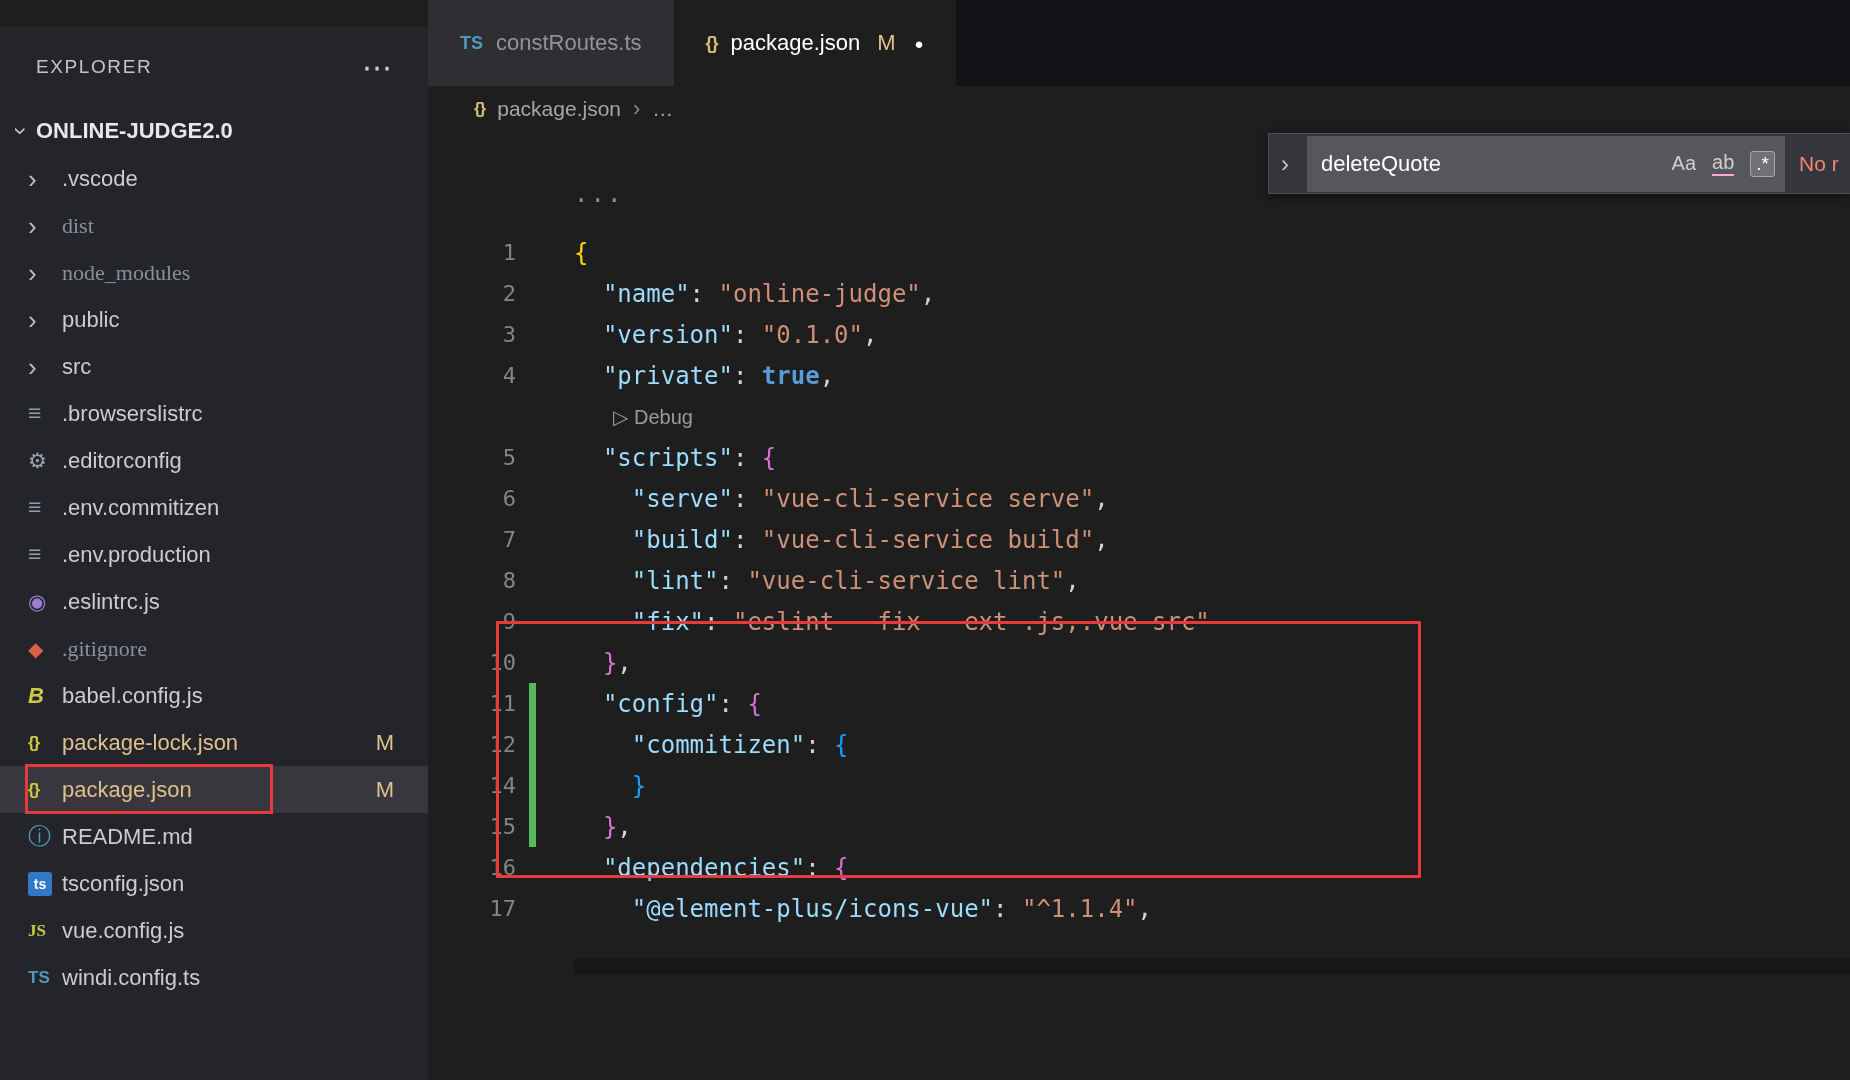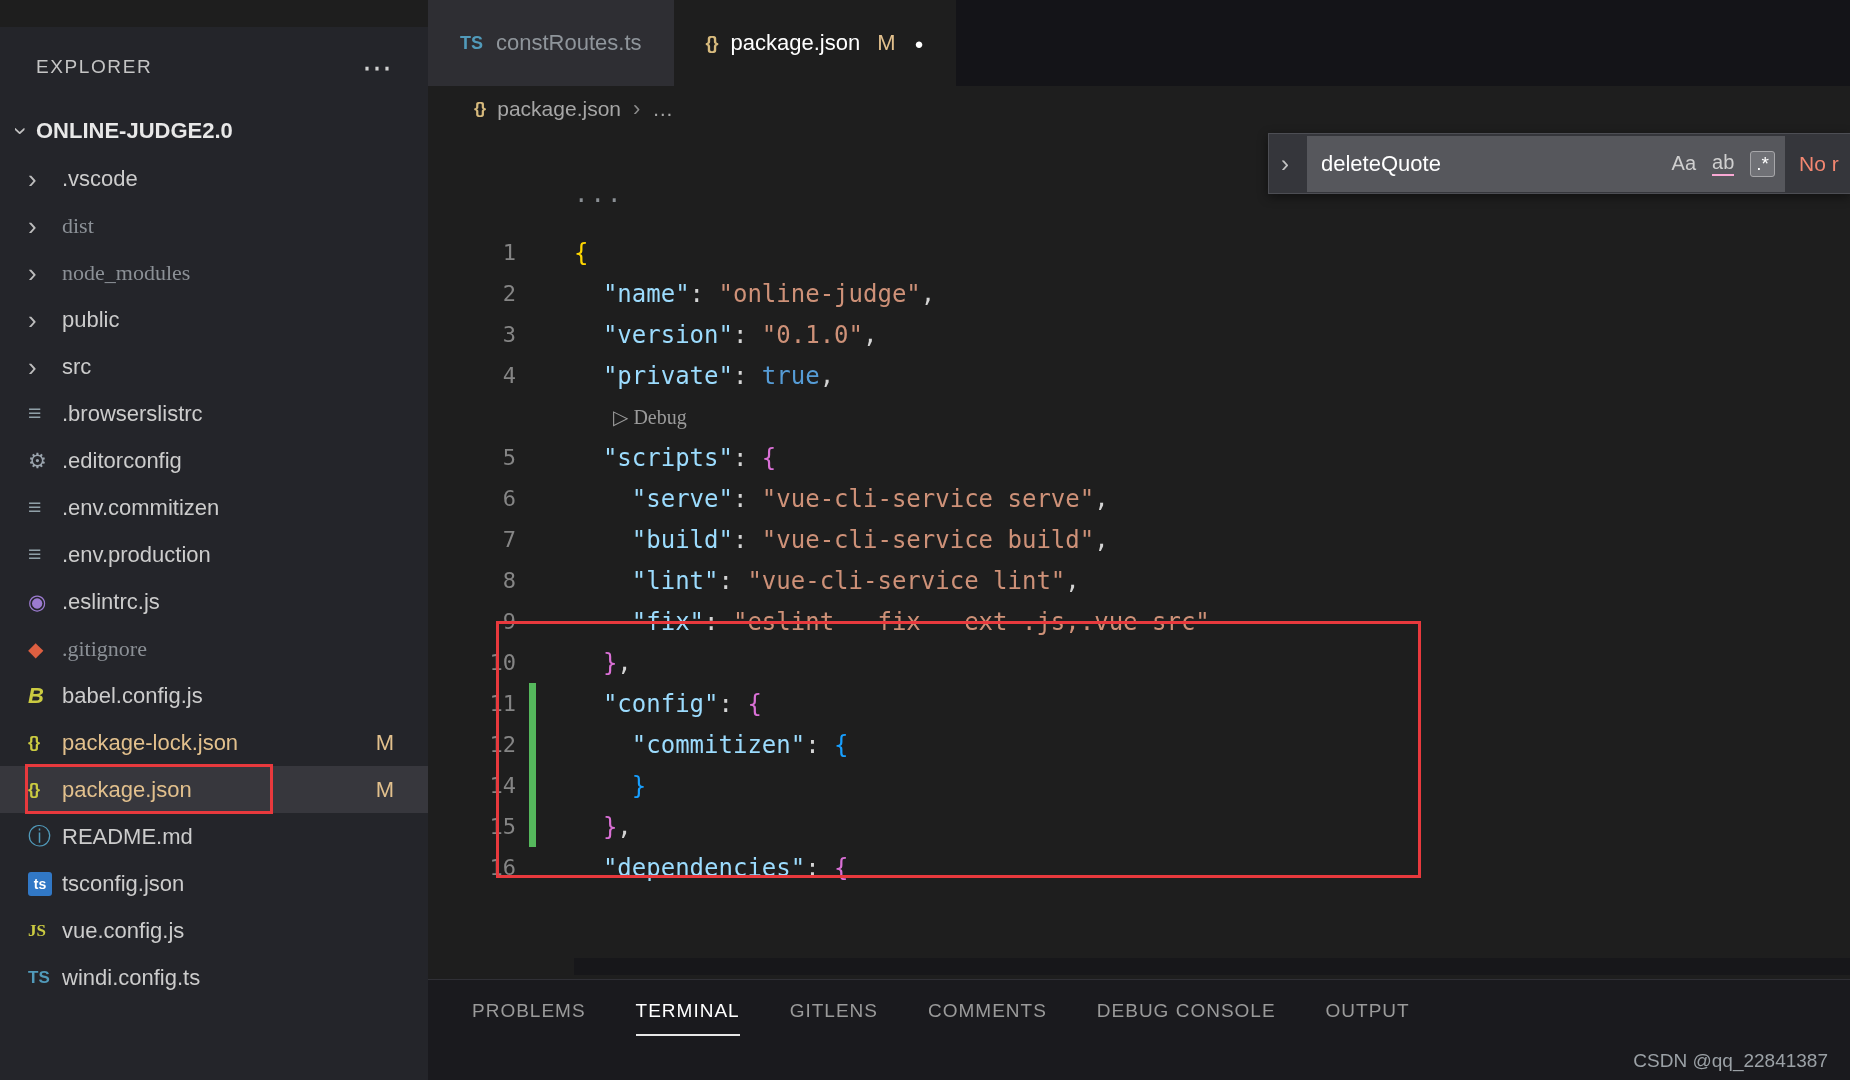--- a/index.html
+++ b/index.html
@@ -50,24 +50,24 @@
 
   
   .code-area { position:absolute; left:0; top:132px; right:0; height:847px; background:#1e1e1e; overflow:hidden; }
   .fold-ellipsis { position:absolute; left:146px; top:48px; color:#8a8f94; font-family:"DejaVu Sans Mono","Liberation Mono",monospace; font-size:24px; letter-spacing:2px; }
   .code-rows { position:absolute; left:0; top:100px; right:0; }
   .code-row { display:flex; align-items:center; height:41px; }
   .ln { flex:none; width:88px; text-align:right; font-family:"DejaVu Sans Mono","Liberation Mono",monospace; font-size:22px; color:#858585; }
   .gutter { flex:none; width:7px; height:41px; margin-left:13px; }
   .gutter.on { background:var(--gutter-green); }
   .line-text { margin-left:38px; white-space:pre; font-family:"DejaVu Sans Mono","Liberation Mono",monospace; font-size:24px; }
-  .codelens-text { margin-left:77px; color:#9a9a9a; font-size:20px; font-family:Liberation Serif, serif; cursor:pointer;text-align:right; }
+  .codelens-text { margin-left:77px; color:#9a9a9a; font-size:20px; font-family:Liberation Sans, sans-serif; cursor:pointer;text-align:right; }
   .tok-key { color:var(--key-blue); }
   .tok-str { color:var(--string-orange); }
-  .tok-bool { color:var(--bool-blue); }
+  .tok-bool { color:var(--bool-blue);font-weight:bold; }
   .tok-b1 { color:var(--bracket-gold); }
   .tok-b2 { color:var(--bracket-pink); }
   .tok-b3 { color:var(--bracket-blue); }
   .tok-plain { color:#d4d4d4; }
   .hscrollbar { position:absolute; left:146px; right:0; top:826px; height:17px; background:#17171a; }
   .editor-annotation { position:absolute; left:68px; top:489px; width:925px; height:257px; border:3px solid var(--annotation-red); pointer-events:none; }
 
   
   .find-widget { position:absolute; left:1268px; top:133px; width:582px; height:61px; background:#35363b; border:1px solid #4d4e54; border-right:none; display:flex; align-items:center; box-shadow:0 3px 10px rgba(0,0,0,0.45); z-index:5; }
   .find-toggle { width:32px; height:100%; display:flex; align-items:center; justify-content:center; cursor:pointer; }
@@ -277,36 +277,30 @@
           <div class="code-row">
             <span class="ln">15</span>
             <span class="gutter on"></span>
             <span class="line-text"><span class="tok-plain">  </span><span class="tok-b2">}</span><span class="tok-plain">,</span></span>
           </div>
           <div class="code-row">
             <span class="ln">16</span>
             <span class="gutter"></span>
             <span class="line-text"><span class="tok-plain">  </span><span class="tok-key">"dependencies"</span><span class="tok-plain">: </span><span class="tok-b2">{</span></span>
           </div>
+          <div class="code-row">
+            <span class="ln">17</span>
+            <span class="gutter"></span>
+            <span class="line-text"><span class="tok-plain">    </span><span class="tok-key">"@element-plus/icons-vue"</span><span class="tok-plain">: </span><span class="tok-str">"^1.1.4"</span><span class="tok-plain">,</span></span>
+          </div>
         </div>
       <div class="hscrollbar"></div>
       <div class="editor-annotation"></div>
     </div>
 
-    <div class="panel">
-      <div class="panel-tabs">
-          <span class="panel-tab">PROBLEMS</span>
-          <span class="panel-tab active">TERMINAL</span>
-          <span class="panel-tab">GITLENS</span>
-          <span class="panel-tab">COMMENTS</span>
-          <span class="panel-tab">DEBUG CONSOLE</span>
-          <span class="panel-tab">OUTPUT</span>
-        </div>
-      <div class="watermark">CSDN @qq_22841387</div>
-    </div>
   </main>
 
   <div class="find-widget">
     <div class="find-toggle">
       <span class="find-toggle-chev">›</span>
     </div>
     <div class="find-input-wrap">
       <input class="find-input" value="deleteQuote" style="">
       <div class="find-icons">
         <span class="find-icon">Aa</span>

